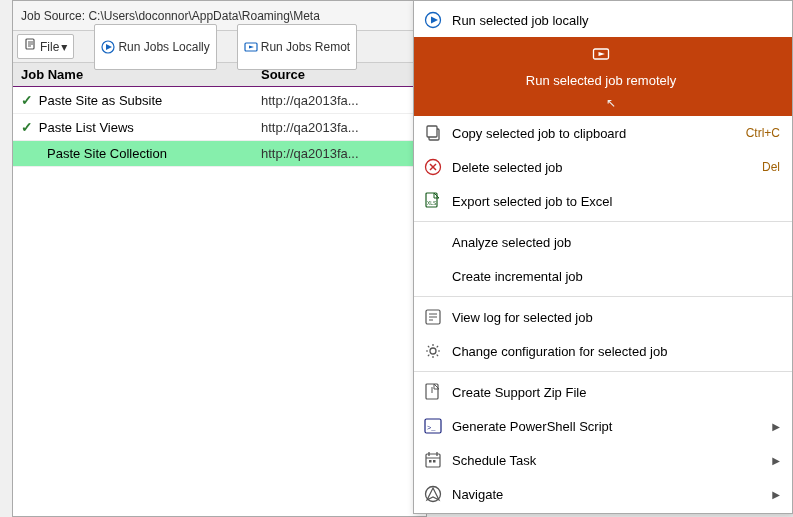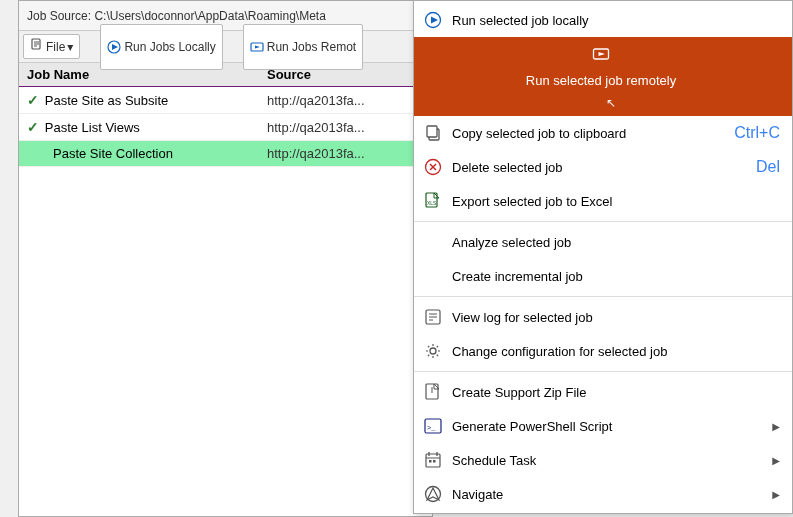--- a/index.html
+++ b/index.html
@@ -9,21 +9,21 @@
       font-family: 'Segoe UI', Arial, sans-serif;
       font-size: 13px;
       background: #f0f0f0;
       overflow: hidden;
       position: relative;
     }
 
     
     .main-panel {
       position: absolute;
-      top: 0; left: 18px;
+      top: 0; left: 12px;
       width: 415px;
       height: 517px;
       background: #ffffff;
       border: 1px solid #aaa;
     }
 
     .job-source-bar {
       height: 30px;
       background: #f5f5f5;
       border-bottom: 1px solid #ccc;
@@ -162,22 +162,22 @@
       flex-shrink: 0;
       font-size: 14px;
     }
 
     .menu-label {
       flex: 1;
       font-size: 13px;
     }
 
     .shortcut {
-      font-size: 16px;
-      color: #3b82f6;
+      font-size: 12px;
+      color: #a16207;
       margin-left: auto;
     }
 
     .submenu-arrow {
       font-size: 10px;
       color: #555;
       margin-left: 4px;
     }
 
     .menu-divider {

